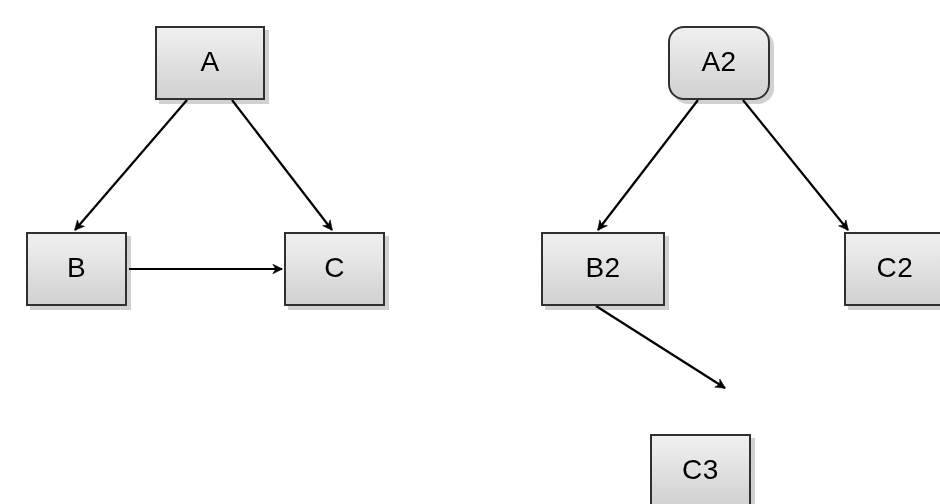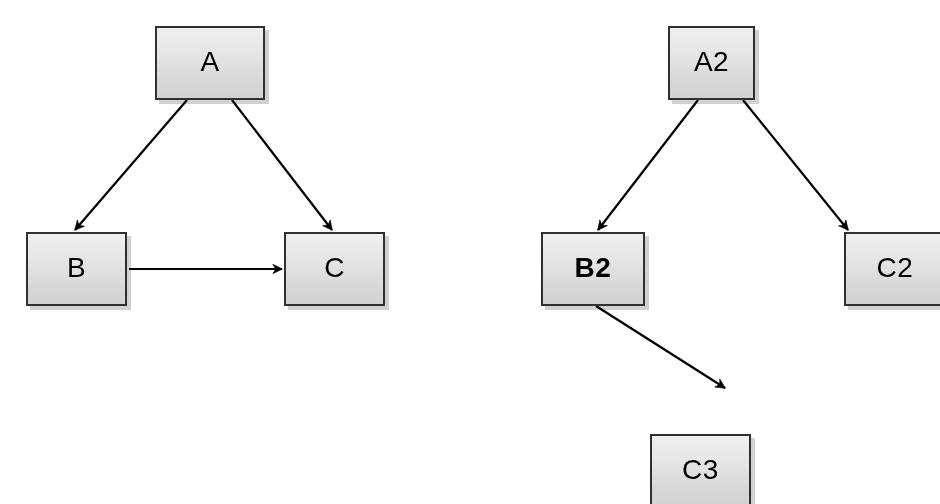--- a/index.html
+++ b/index.html
@@ -66,24 +66,24 @@
   <div class="node" style="left: 155px; top: 26px; width: 110px; height: 74px;">
     <span class="node-label">A</span>
   </div>
   <div class="node" style="left: 26px; top: 232px; width: 101px; height: 74px;">
     <span class="node-label">B</span>
   </div>
   <div class="node" style="left: 284px; top: 232px; width: 101px; height: 74px;">
     <span class="node-label">C</span>
   </div>
 
-  <div class="node" style="left: 668px; top: 26px; width: 87px; height: 74px;">
+  <div class="node" style="left: 668px; top: 26px; width: 102px; height: 74px; border-radius: 16px;">
     <span class="node-label">A2</span>
   </div>
-  <div class="node" style="left: 541px; top: 232px; width: 104px; height: 74px; font-weight: bold;">
+  <div class="node" style="left: 541px; top: 232px; width: 124px; height: 74px;">
     <span class="node-label">B2</span>
   </div>
   <div class="node" style="left: 844px; top: 232px; width: 102px; height: 74px;">
     <span class="node-label">C2</span>
   </div>
   <div class="node" style="left: 650px; top: 390px; width: 101px; height: 74px; margin-top: 44px;">
     <span class="node-label">C3</span>
   </div>
 
 </div>

